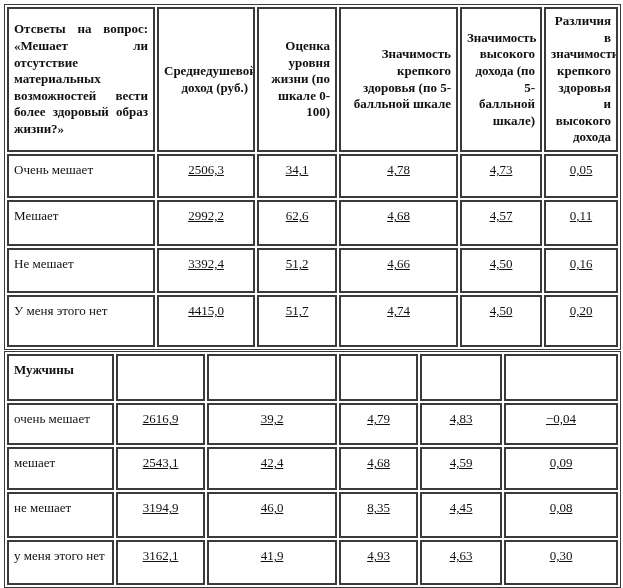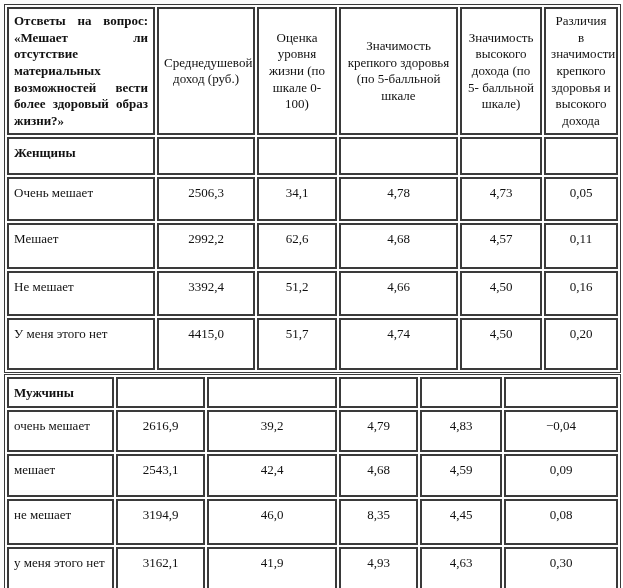--- a/index.html
+++ b/index.html
@@ -32,51 +32,52 @@
   }
   table.tbl-bottom { margin-top: 1px; }
   .tbl th, .tbl td {
     border: 2px solid #3a3a3a;
     background: #ffffff;
     padding: 3px 5px;
     overflow: hidden;
   }
   
   .tbl th {
-    font-weight: normal;
-    text-align: center;
+    font-weight: bold;
+    text-align: right;
     vertical-align: middle;
     padding: 4px 5px;
   }
   th.qcell {
     font-weight: bold;
     text-align: justify;
     text-align-last: left;
   }
   
   td.label {
     text-align: left;
     vertical-align: top;
     padding-top: 6px;
   }
   td.sect { font-weight: bold; }
   td.num {
     text-align: center;
     vertical-align: top;
     padding-top: 6px;
+    text-decoration: underline;
   }
   td.empty { vertical-align: top; }
   
   tr.r-head   { height: 120px; }
   tr.r-sectw  { height: 38px; }
   tr.r-w0     { height: 44px; }
   tr.r-w1     { height: 46px; }
   tr.r-w2     { height: 45px; }
   tr.r-w3     { height: 52px; }
-  tr.r-sectm  { height: 31px; padding-left: 28px; }
+  tr.r-sectm  { height: 47px; padding-left: 28px; }
   tr.r-m0     { height: 42px; }
   tr.r-m1     { height: 43px; }
   tr.r-m2     { height: 46px; }
   tr.r-m3     { height: 45px; }
 </style>
 </head>
 <body>
 
 <div class="page">
 
@@ -90,28 +91,20 @@
         <col style="width:74px">
     </colgroup>
     <tbody>
         <tr class="r-head">
       <th class="qcell">Отсветы на вопрос: «Мешает ли отсутствие материальных возможностей вести более здоровый образ жизни?»</th>
       <th>Среднедушевой доход (руб.)</th>
       <th>Оценка уровня жизни (по шкале 0-100)</th>
       <th>Значимость крепкого здоровья (по 5-балльной шкале</th>
       <th>Значимость высокого дохода (по 5- балльной шкале)</th>
       <th>Различия в значимости крепкого здоровья и высокого дохода</th>
-    </tr>
-    <tr class="r-sectw">
-      <td class="label sect">Женщины</td>
-      <td class="empty"></td>
-      <td class="empty"></td>
-      <td class="empty"></td>
-      <td class="empty"></td>
-      <td class="empty"></td>
     </tr>
     <tr class="r-w0">
       <td class="label">Очень мешает</td>
       <td class="num">2506,3</td>
       <td class="num">34,1</td>
       <td class="num">4,78</td>
       <td class="num">4,73</td>
       <td class="num">0,05</td>
     </tr>
     <tr class="r-w1">

